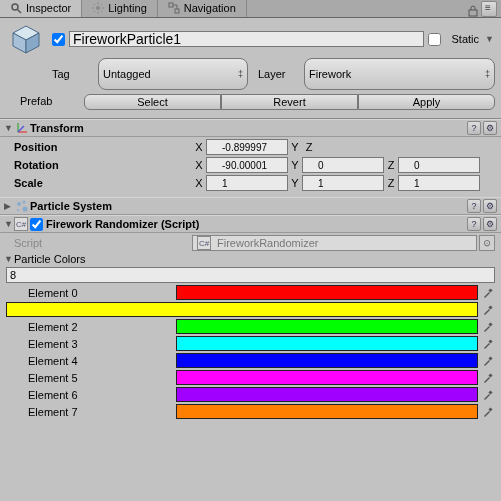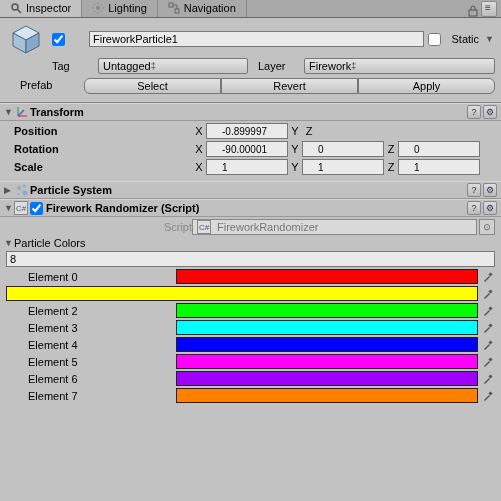--- a/index.html
+++ b/index.html
@@ -9,24 +9,24 @@
   .tab.active { background: #c2c2c2; }
   .tab-icon { display: inline-block; width: 12px; height: 12px; }
   .spacer { flex: 1; }
   .lock { width: 12px; height: 12px; margin-right: 2px; }
   .context { width: 16px; height: 16px; margin-right: 4px; border: 1px solid #888; background: linear-gradient(#ddd,#bbb); border-radius: 2px; position: relative;}
   .context:after{content:"≡";position:absolute;left:3px;top:0;font-size:10px;color:#444;}
   .header { padding: 4px 6px 6px 6px; border-bottom: 1px solid #888;}
   .row { display: flex; align-items: center; gap: 4px; margin-bottom: 2px; }
   .cube { width: 32px; height: 32px; margin: 1px 6px 1px 4px; }
   .check { width: 13px; height: 13px; }
-  .text-field { flex: 1; height: 16px; background: #eaeaea; border: 1px solid #777; padding: 1px 3px; font-size: 11px; margin-left: 20px; }
+  .text-field { flex: 1; height: 16px; background: #eaeaea; border: 1px solid #777; padding: 1px 3px; font-size: 14px; }
   .static-label { margin-left: 6px; margin-right: 2px; }
   .foldtri { width: 10px; display: inline-block; font-size: 9px; color: #555; }
-  .dd { flex: 1; height: 16px; background: linear-gradient(#e5e5e5,#c5c5c5); border: 1px solid #777; border-radius: 2px; padding: 1px 4px; display:flex; align-items:center; justify-content:flex-start; font-size:10px;}
+  .dd { flex: 1; height: 32px; background: linear-gradient(#e5e5e5,#c5c5c5); border: 1px solid #777; border-radius: 8px; padding: 1px 4px; display:flex; align-items:center; justify-content:space-between; font-size:10px;}
   .dd .arrow { font-size: 9px; color:#444; }
   .label-narrow { width: 46px; padding-left: 4px; }
   .label-mid { width: 42px; margin-left: 6px; }
   .btnrow { display: flex; gap: 0; margin-top: 2px; border-radius: 6px; }
   .btnrow .btn { flex: 1; height: 16px; background: linear-gradient(#e5e5e5,#c5c5c5); border: 1px solid #777; font-size:11px; display:flex; align-items:center; justify-content:center;}
   .btnrow .btn:first-child { border-top-left-radius: 6px; border-bottom-left-radius: 6px;}
   .btnrow .btn:last-child { border-top-right-radius: 6px; border-bottom-right-radius: 6px;}
   .comp-header { display: flex; align-items: center; height: 18px; padding: 1px 4px; background: #c0c0c0; border-top: 1px solid #d5d5d5; border-bottom: 1px solid #999;}
   .comp-title { font-weight: bold; flex: 1; }
   .mini-icons { display: flex; gap: 2px;}
@@ -38,21 +38,21 @@
   .numf { width: 82px; height: 16px; background: #eaeaea; border: 1px solid #777; padding: 1px 15px; font-size: 10px;}
   .script-body { padding: 2px 6px 4px 6px;}
   .srow { display: flex; align-items: center; margin-bottom: 2px;}
   .slabel { width: 186px; padding-left: 8px;}
   .objfield { flex: 1; height: 16px; background: #dadada; border: 1px solid #888; padding: 1px 4px; color:#777; display:flex; align-items:center; gap:4px;}
   .objpick { width: 16px; height: 16px; border: 1px solid #888; background:#d0d0d0; display:flex;align-items:center;justify-content:center;font-size:9px;color:#555; margin-left:2px;}
   .sublabel { width: 170px; padding-left: 22px; }
   .color-swatch { flex: 1; height: 15px; border: 1px solid #222; }
   .eyedrop { width: 14px; height: 15px; margin-left: 3px; display:flex; align-items:center; justify-content:center; font-size:10px; color:#333;}
   .axis-icon { width: 16px; height: 16px; }
-  .disabled { color: #888; text-align: right; }
+  .disabled { color: #888; }
   .small-field { width: 300px; height: 16px; background: #eaeaea; border: 1px solid #777; padding: 1px 3px; font-size: 11px;}
   .script-icon { width:14px; height:14px; background:#ddd; border:1px solid #888; display:inline-flex; align-items:center; justify-content:center; font-size:8px; color:#557; margin-right:2px;}
 </style>
 </head>
 <body>
 
 <div class="tabbar">
   <div class="tab active">
     <span class="tab-icon">
       <svg viewBox="0 0 12 12">

